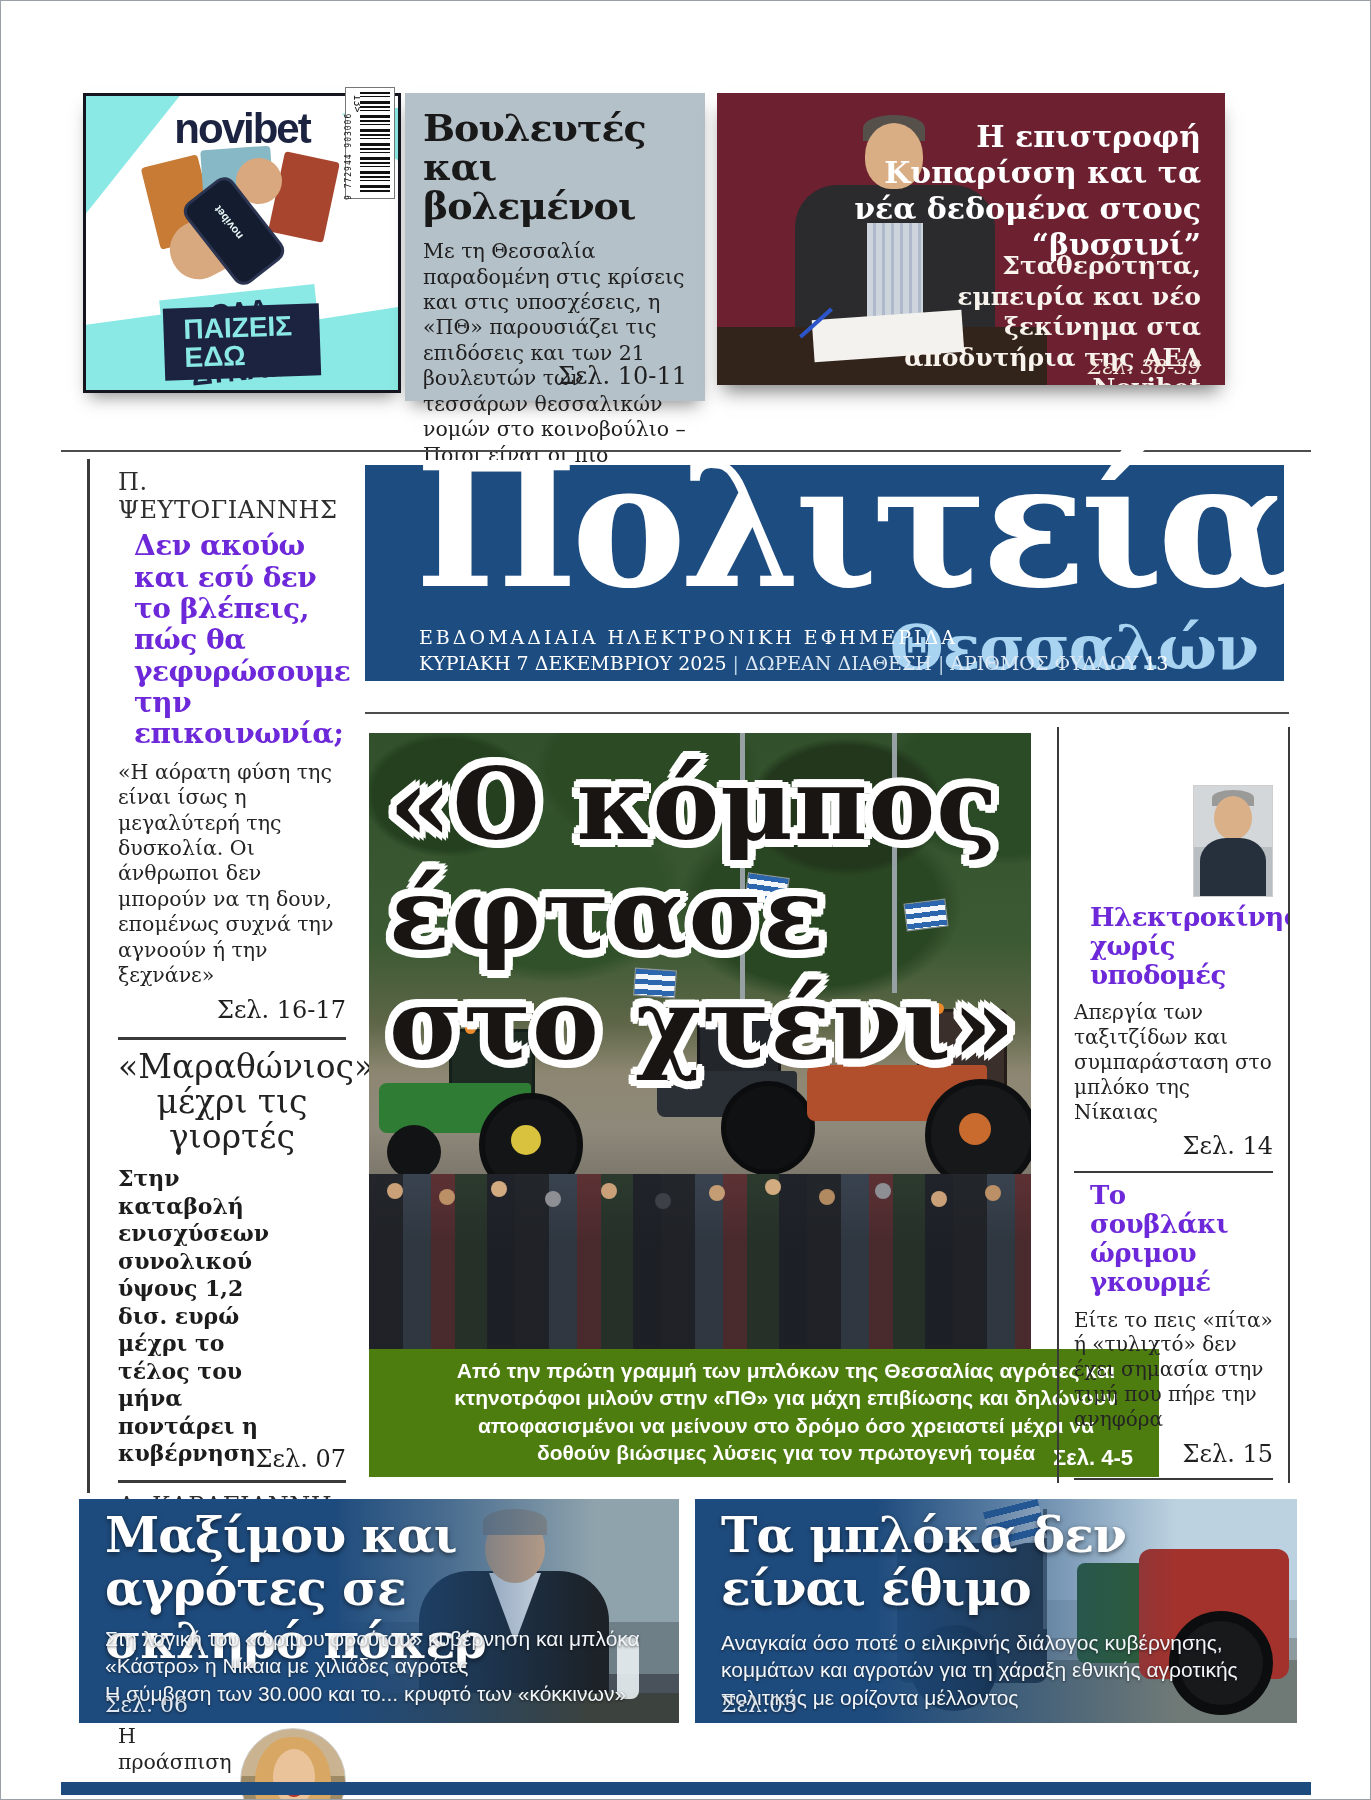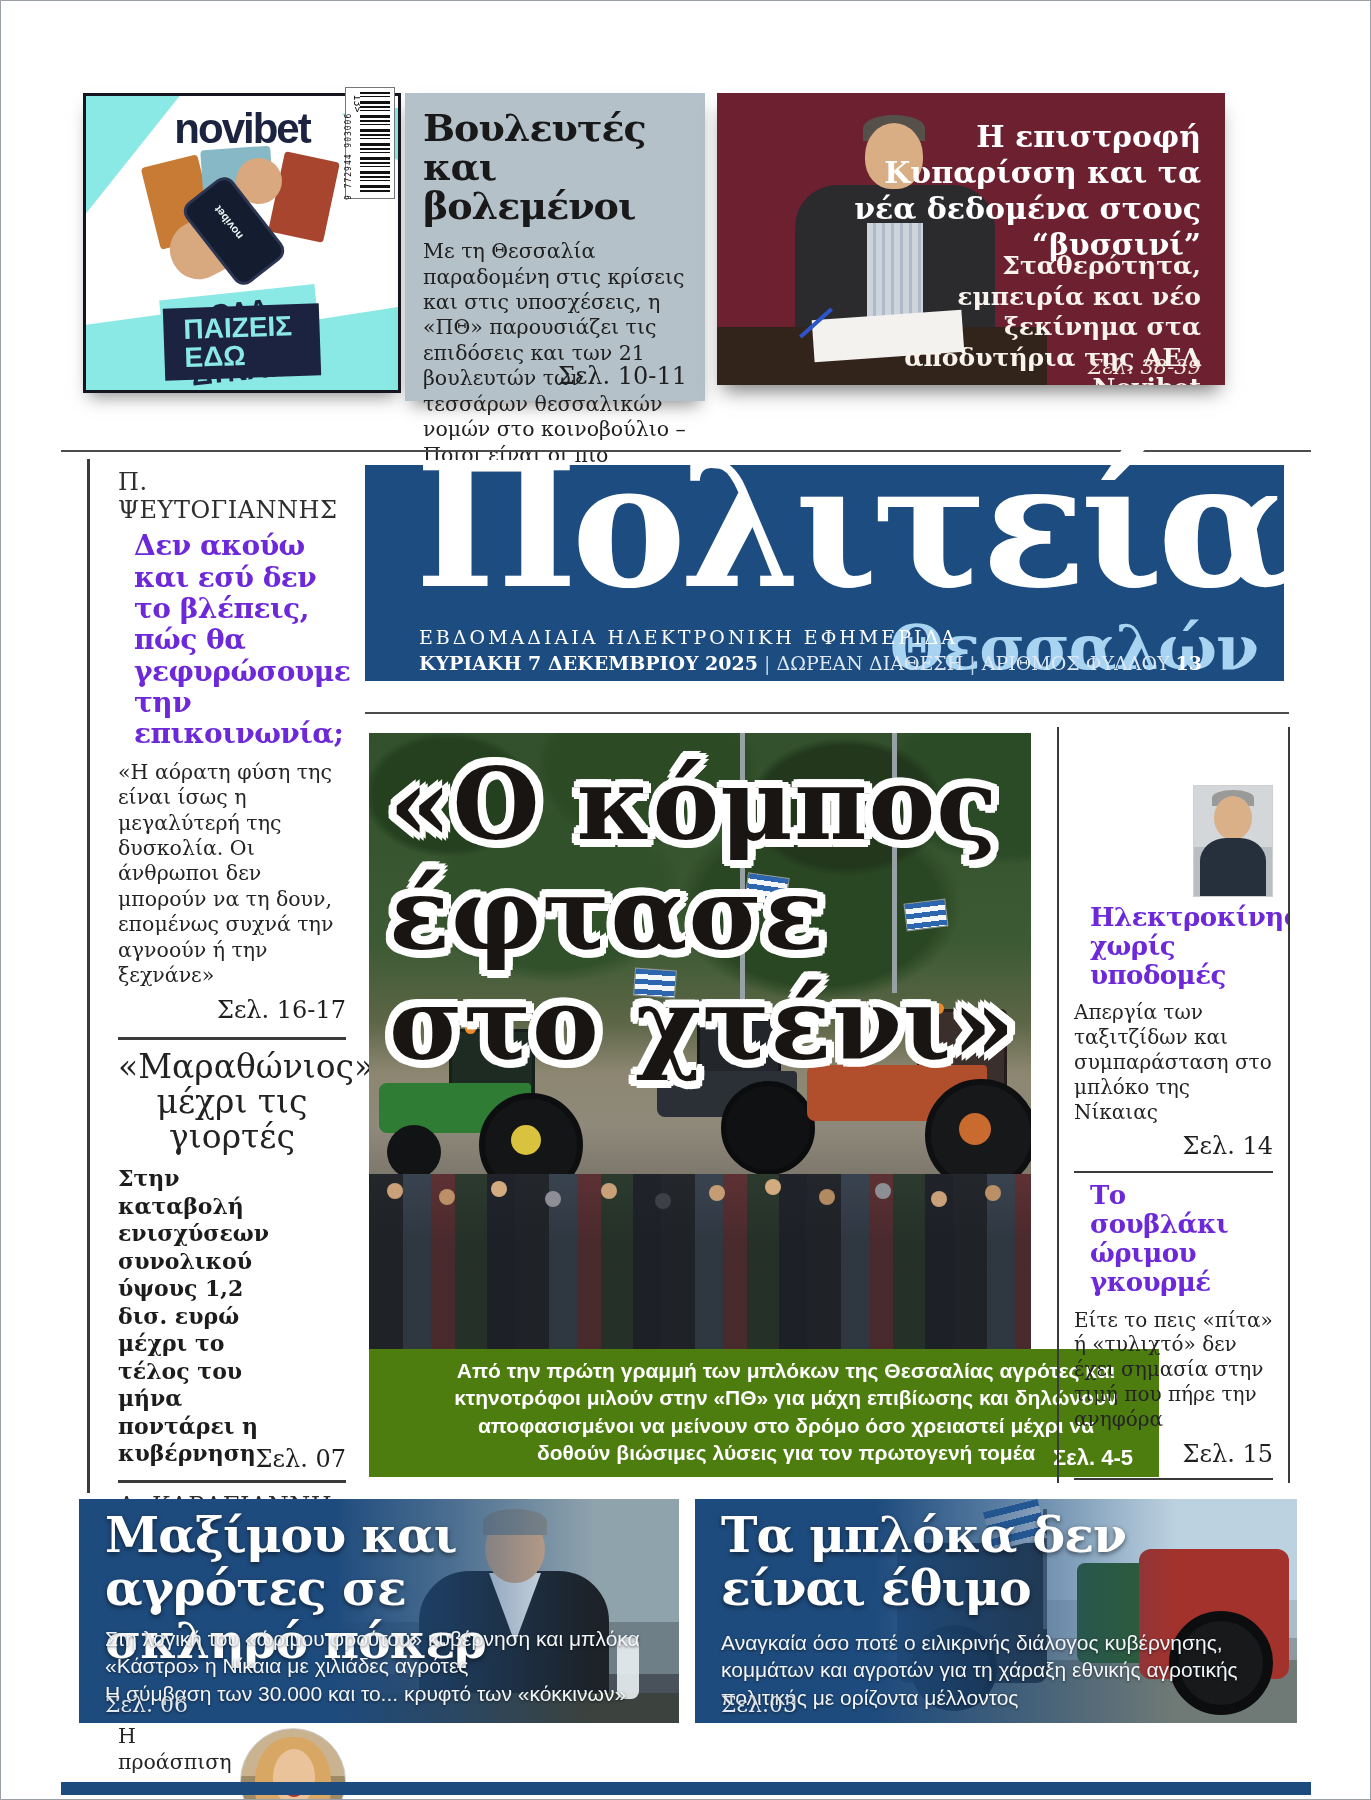--- a/index.html
+++ b/index.html
@@ -73,21 +73,21 @@
   .rule{position:absolute;background:#4c4c4c;}
   .rule-a{left:60px;top:449px;width:1250px;height:2px;}
   .rule-b{left:364px;top:711px;width:924px;height:2px;}
 
   
   .masthead{position:absolute;left:364px;top:464px;width:919px;height:216px;background:#1d4c80;overflow:visible;}
   .mh-title{position:absolute;left:50px;top:-42px;font:bold 172px/1.2 "DejaVu Serif",serif;color:#ffffff;letter-spacing:-6px;}
   .mh-region{position:absolute;right:26px;bottom:2px;font:bold 62px/1 "DejaVu Serif",serif;color:#a8d4f2;letter-spacing:-1px;}
   .mh-tagline{position:absolute;left:54px;bottom:34px;font:19px/1 "DejaVu Serif",serif;color:#ffffff;letter-spacing:3px;}
   .mh-issue{position:absolute;left:54px;bottom:8px;font:19px/1 "DejaVu Serif",serif;color:#dce8f4;}
-  .mh-issue .b{font-weight:bold;color:#ffffff;}
+  .mh-issue .b{font-weight:normal;color:#ffffff;}
   .mh-issue .sep{margin:0 6px;color:#bcd2e6;}
 
   
   .left-col{position:absolute;left:86px;top:458px;width:259px;height:1034px;
       border-left:3px solid #3a3a3a;box-sizing:border-box;padding-left:28px;}
   .lc-art{position:relative;border-bottom:3px solid #3a3a3a;padding:10px 0 12px;}
   .lc-art:last-child{border-bottom:3px solid #3a3a3a;}
   .kicker{font:24px/1.15 "DejaVu Serif",serif;color:#2e2e2e;letter-spacing:.5px;margin:0 0 6px;}
   .hl-bold{margin:0 16px 10px;font:bold 28px/1.12 "DejaVu Serif",serif;color:#6d28d9;letter-spacing:-.5px;}
   .hl-light{margin:0 0 10px;font:33px/1.06 "DejaVu Serif",serif;color:#222;text-align:center;}

